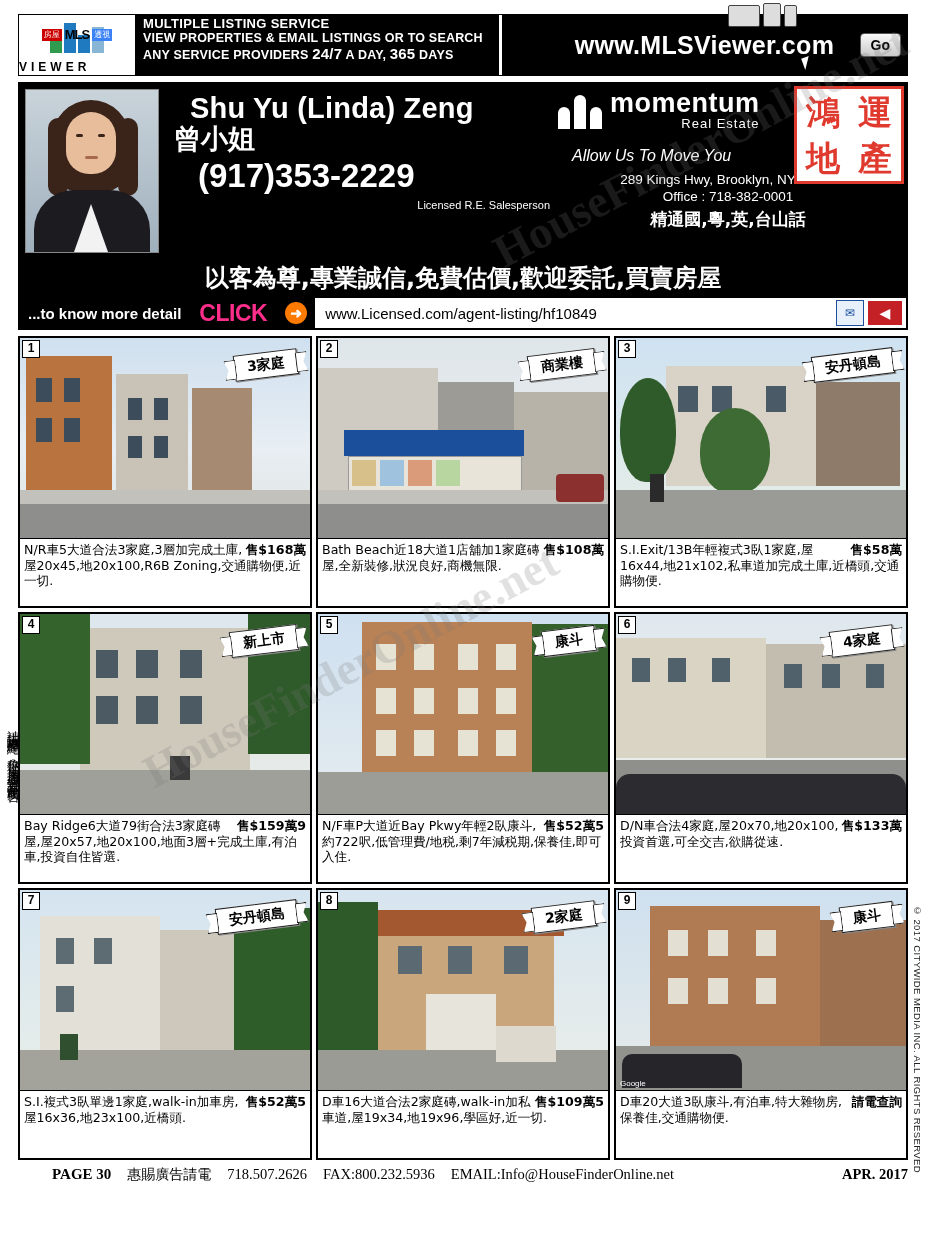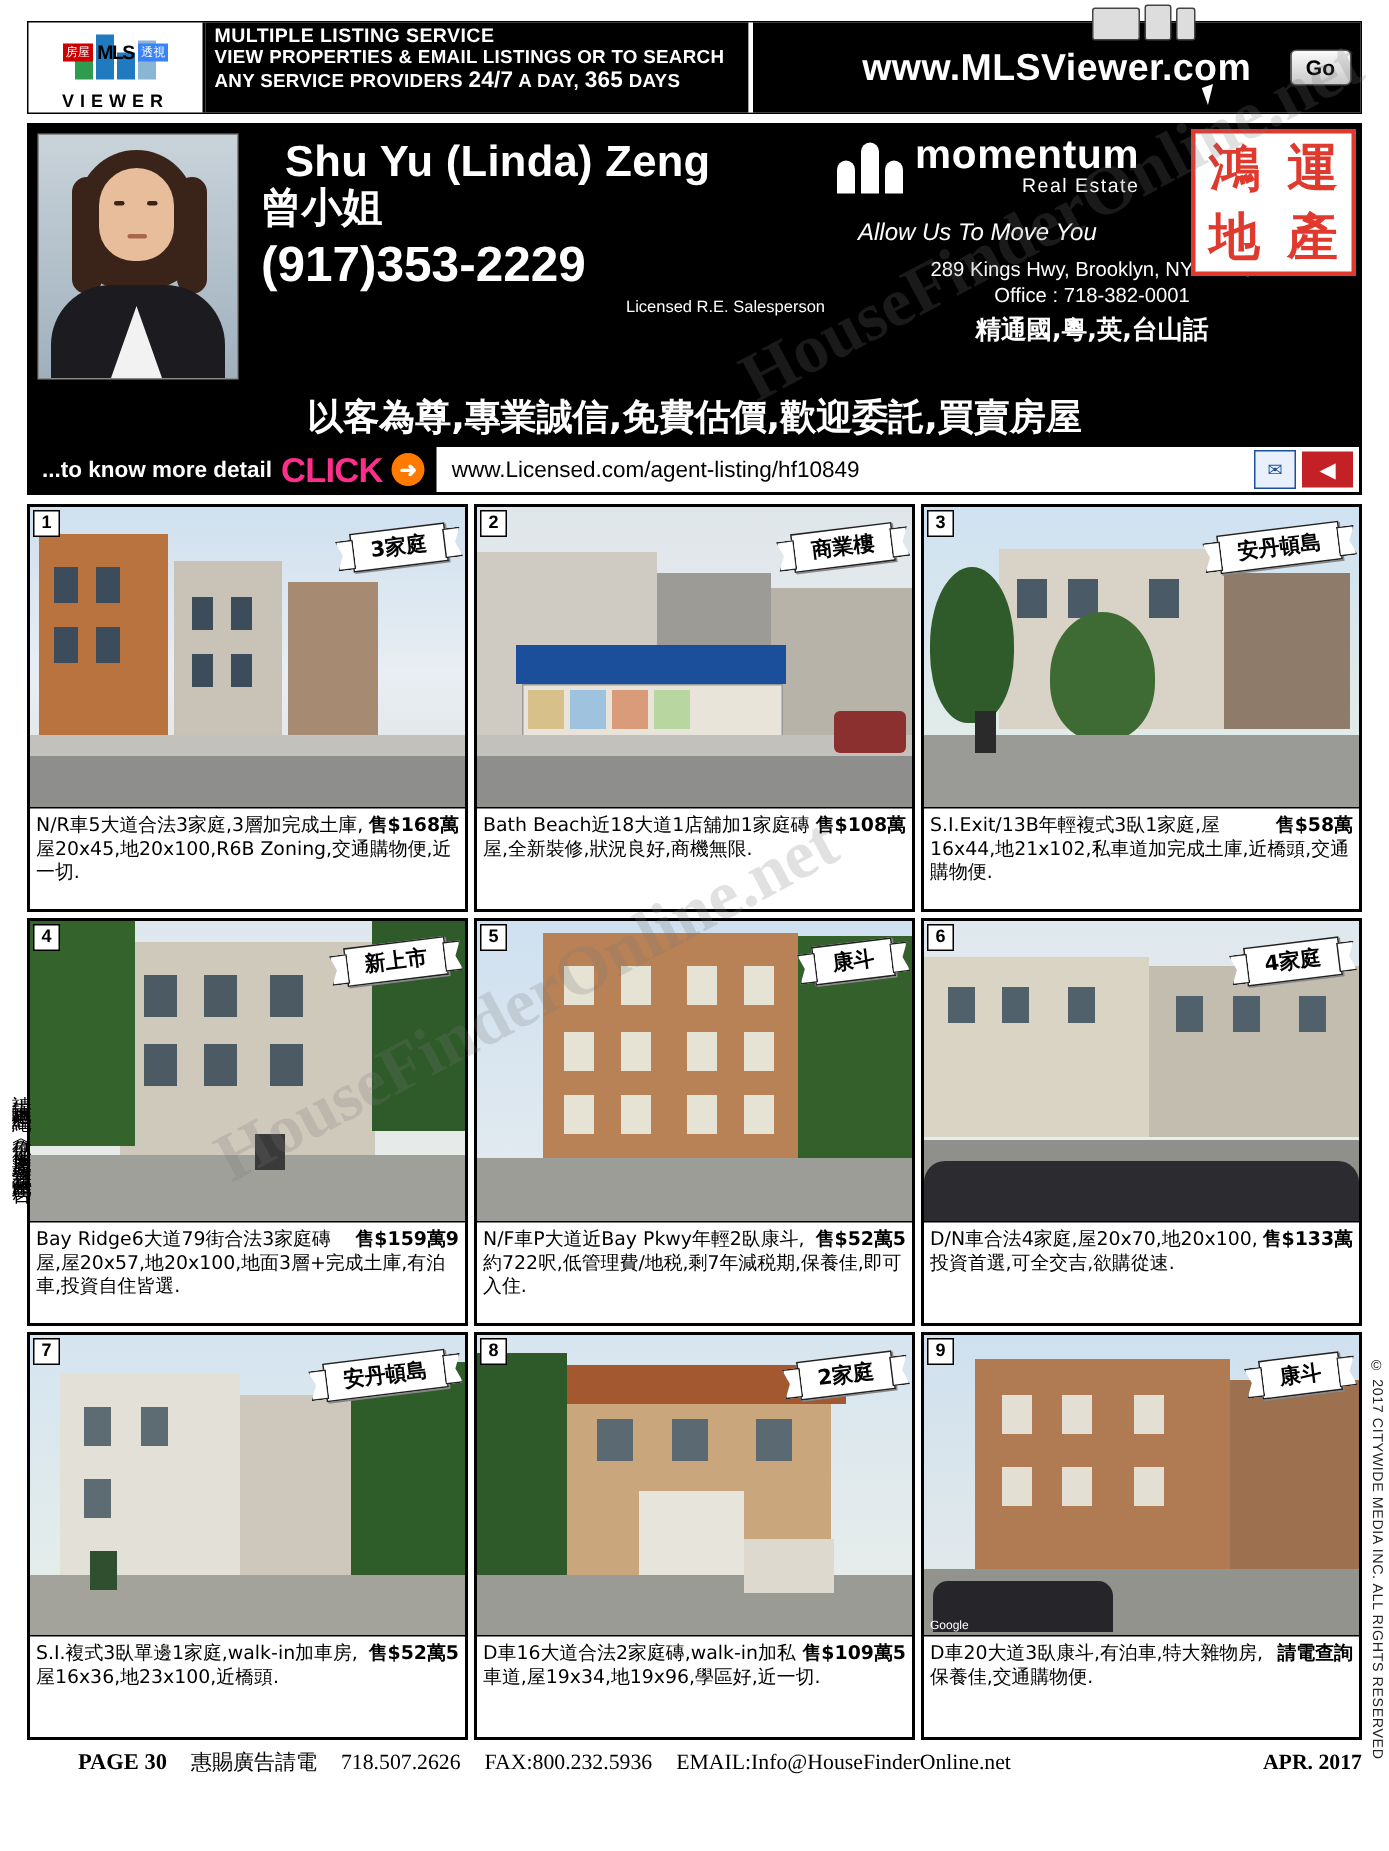--- a/index.html
+++ b/index.html
@@ -65,21 +65,21 @@
     font-family:"DejaVu Sans", sans-serif;
   }
   .mls-logo .mls-text {
     font-weight:bold; font-size:13px; letter-spacing:-1px;
   }
   .mls-logo .cn-badge2 {
     background:#3b82f6; color:#fff; font-size:8px; padding:2px;
     font-family:"DejaVu Sans", sans-serif; line-height:1;
   }
   .mls-logo .viewer {
-    position:absolute; bottom:1px; left:0; right:0; text-align:center;
+    position:absolute; bottom:1px; left:0; right:0; text-align:left;
     font-size:12px; font-weight:bold; letter-spacing:4px;
   }
   .mls-mid {
     background: #000;
     color: #fff;
     flex: 0 0 362px;
     padding: 2px 6px;
     box-sizing: border-box;
   }
   .mls-mid .ml-title {
@@ -205,20 +205,21 @@
     font-size: 27px;
     font-weight: bold;
     line-height: 30px;
     font-family: "DejaVu Sans", sans-serif;
   }
   .agent-phone {
     font-size: 33px;
     font-weight: bold;
     line-height: 40px;
     margin-top: 2px;
+    margin-left: 24px;
   }
   .agent-title {
     font-size: 11px;
     line-height: 18px;
     text-align: right;
   }
   .agent-right {
     width: 352px;
     padding: 6px 4px 0 0;
     box-sizing: border-box;
@@ -272,21 +273,21 @@
     display: flex;
     align-items: center;
     height: 32px;
     border: 2px solid #000;
     border-top: none;
     background: #fff;
     box-sizing: border-box;
   }
   .click-left {
     background: #000; color: #fff; height: 100%;
-    display:flex; align-items:center; gap:6px; padding: 0 8px;
+    display:flex; align-items:center; gap:18px; padding: 0 8px;
     box-sizing:border-box;
   }
   .click-left .know { font-size: 15px; font-weight: bold; }
   .click-left .clickword {
     color:#ff2e8b; font-size: 23px; font-weight: bold; letter-spacing:-.5px;
   }
   .arrow-circle {
     width: 22px; height: 22px; border-radius: 50%;
     background:#ff7a00; display:flex; align-items:center; justify-content:center;
     color:#fff; font-size:14px; font-weight:bold;

